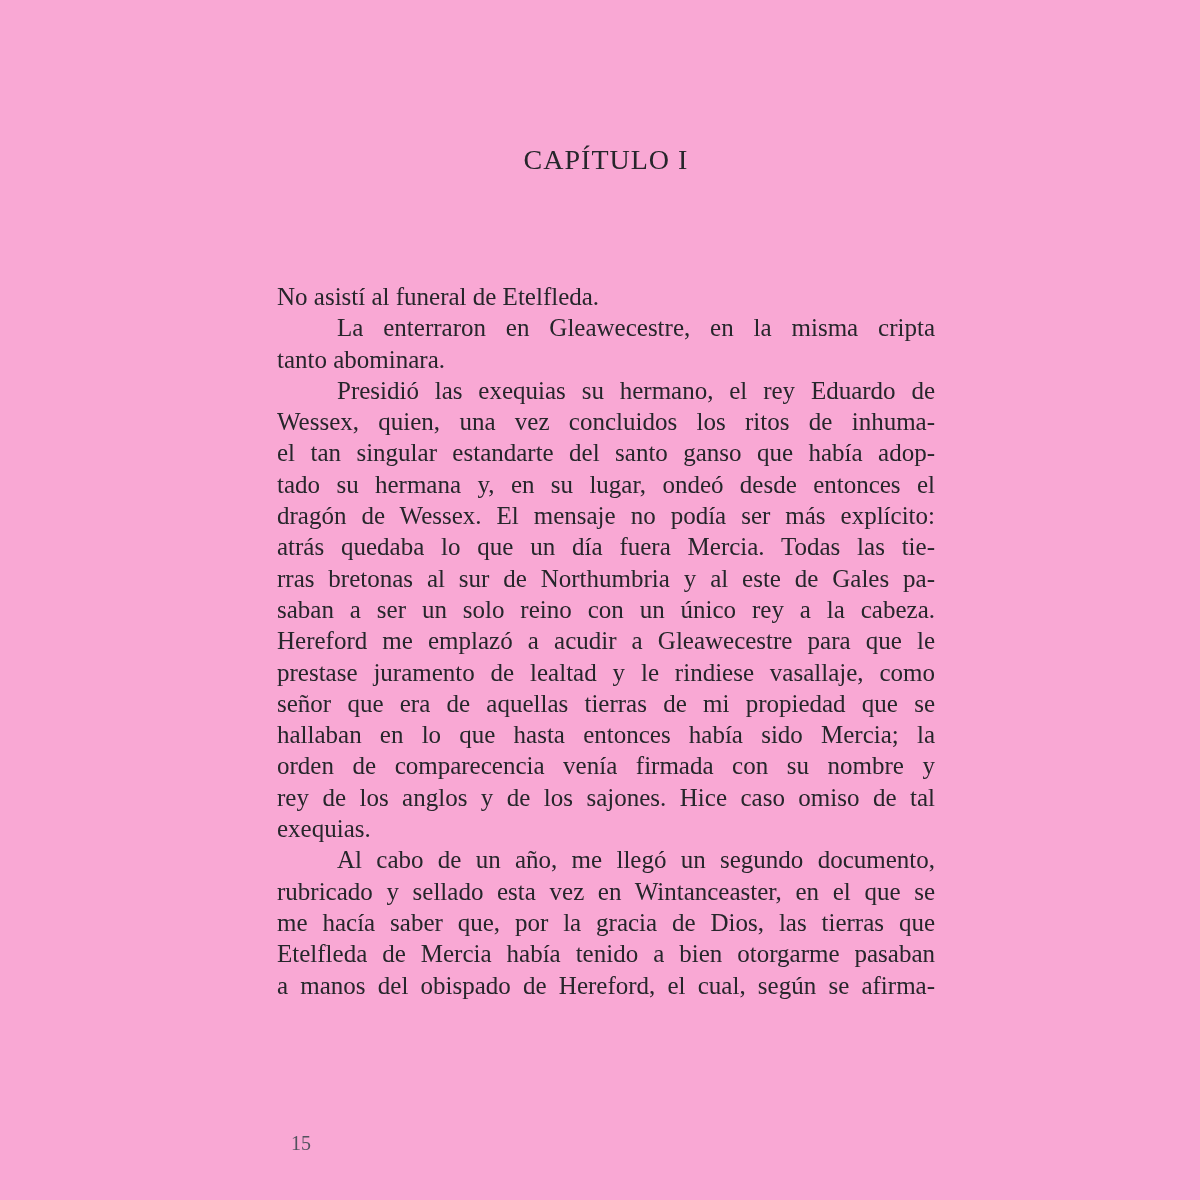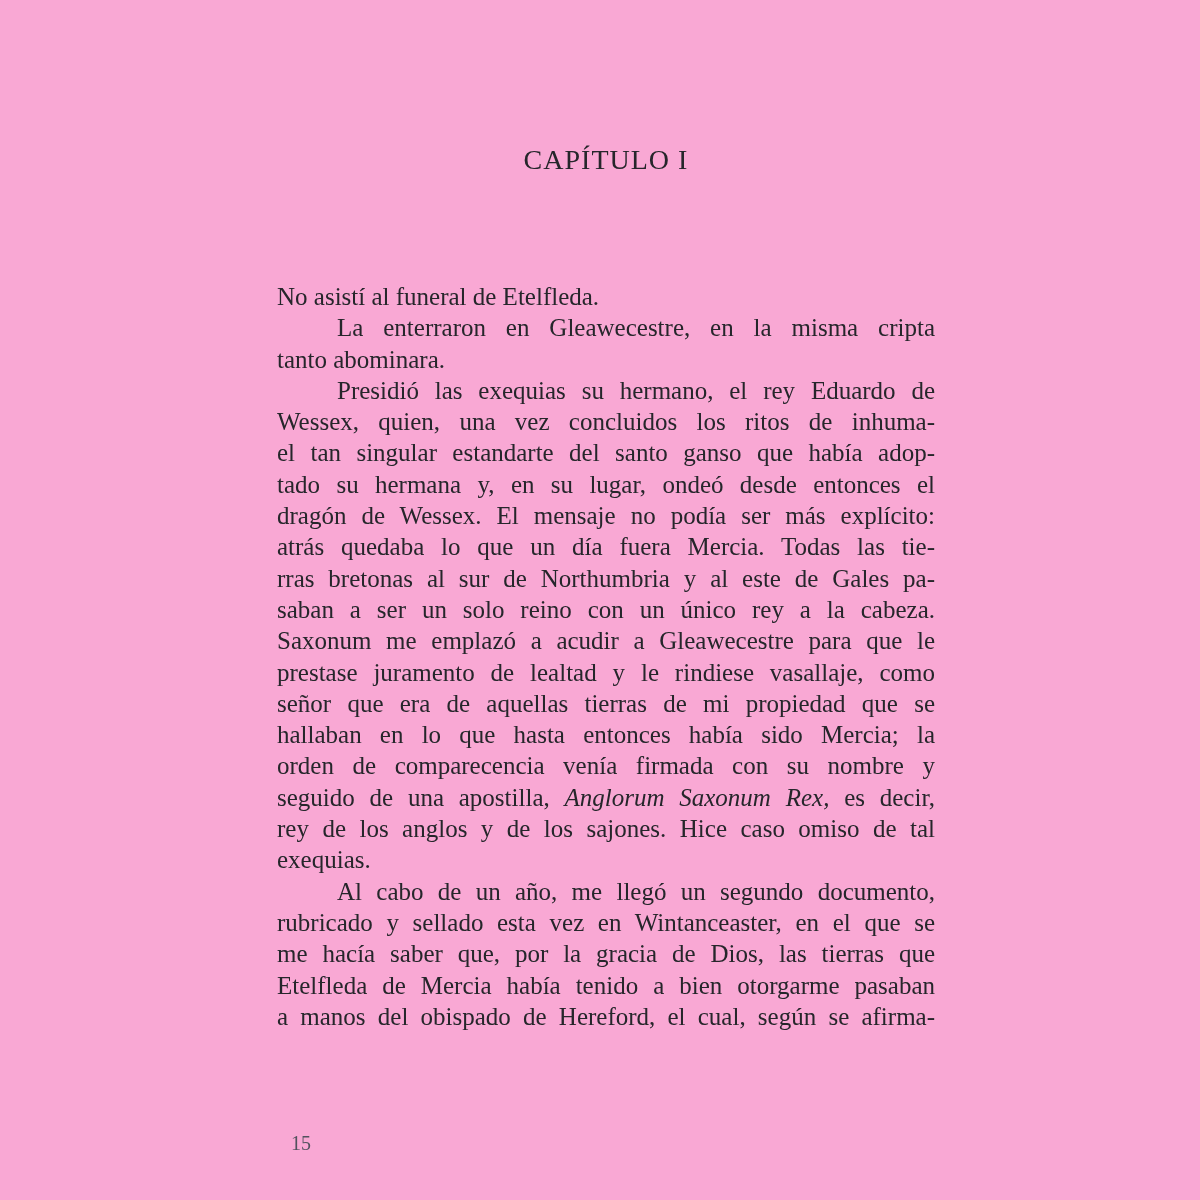--- a/index.html
+++ b/index.html
@@ -62,26 +62,25 @@
       <div class="text-line indent"><span>La enterraron en Gleawecestre, en la misma cripta</span></div>
       <div class="text-line para-end"><span>tanto abominara.</span></div>
       <div class="text-line indent"><span>Presidió las exequias su hermano, el rey Eduardo de</span></div>
       <div class="text-line"><span>Wessex, quien, una vez concluidos los ritos de inhuma-</span></div>
       <div class="text-line"><span>el tan singular estandarte del santo ganso que había adop-</span></div>
       <div class="text-line"><span>tado su hermana y, en su lugar, ondeó desde entonces el</span></div>
       <div class="text-line"><span>dragón de Wessex. El mensaje no podía ser más explícito:</span></div>
       <div class="text-line"><span>atrás quedaba lo que un día fuera Mercia. Todas las tie-</span></div>
       <div class="text-line"><span>rras bretonas al sur de Northumbria y al este de Gales pa-</span></div>
       <div class="text-line"><span>saban a ser un solo reino con un único rey a la cabeza.</span></div>
-      <div class="text-line"><span>Saxonum me emplazó a acudir a Gleawecestre para que le</span></div>
+      <div class="text-line"><span>Hereford me emplazó a acudir a Gleawecestre para que le</span></div>
       <div class="text-line"><span>prestase juramento de lealtad y le rindiese vasallaje, como</span></div>
       <div class="text-line"><span>señor que era de aquellas tierras de mi propiedad que se</span></div>
       <div class="text-line"><span>hallaban en lo que hasta entonces había sido Mercia; la</span></div>
       <div class="text-line"><span>orden de comparecencia venía firmada con su nombre y</span></div>
-      <div class="text-line"><span>seguido de una apostilla, </span><span class="italic">Anglorum Saxonum Rex,</span><span> es decir,</span></div>
       <div class="text-line"><span>rey de los anglos y de los sajones. Hice caso omiso de tal</span></div>
       <div class="text-line para-end"><span>exequias.</span></div>
       <div class="text-line indent"><span>Al cabo de un año, me llegó un segundo documento,</span></div>
       <div class="text-line"><span>rubricado y sellado esta vez en Wintanceaster, en el que se</span></div>
       <div class="text-line"><span>me hacía saber que, por la gracia de Dios, las tierras que</span></div>
       <div class="text-line"><span>Etelfleda de Mercia había tenido a bien otorgarme pasaban</span></div>
       <div class="text-line"><span>a manos del obispado de Hereford, el cual, según se afirma-</span></div>
     </div>
 
   <div class="page-number" style="color: rgb(82, 82, 94);">15</div>

